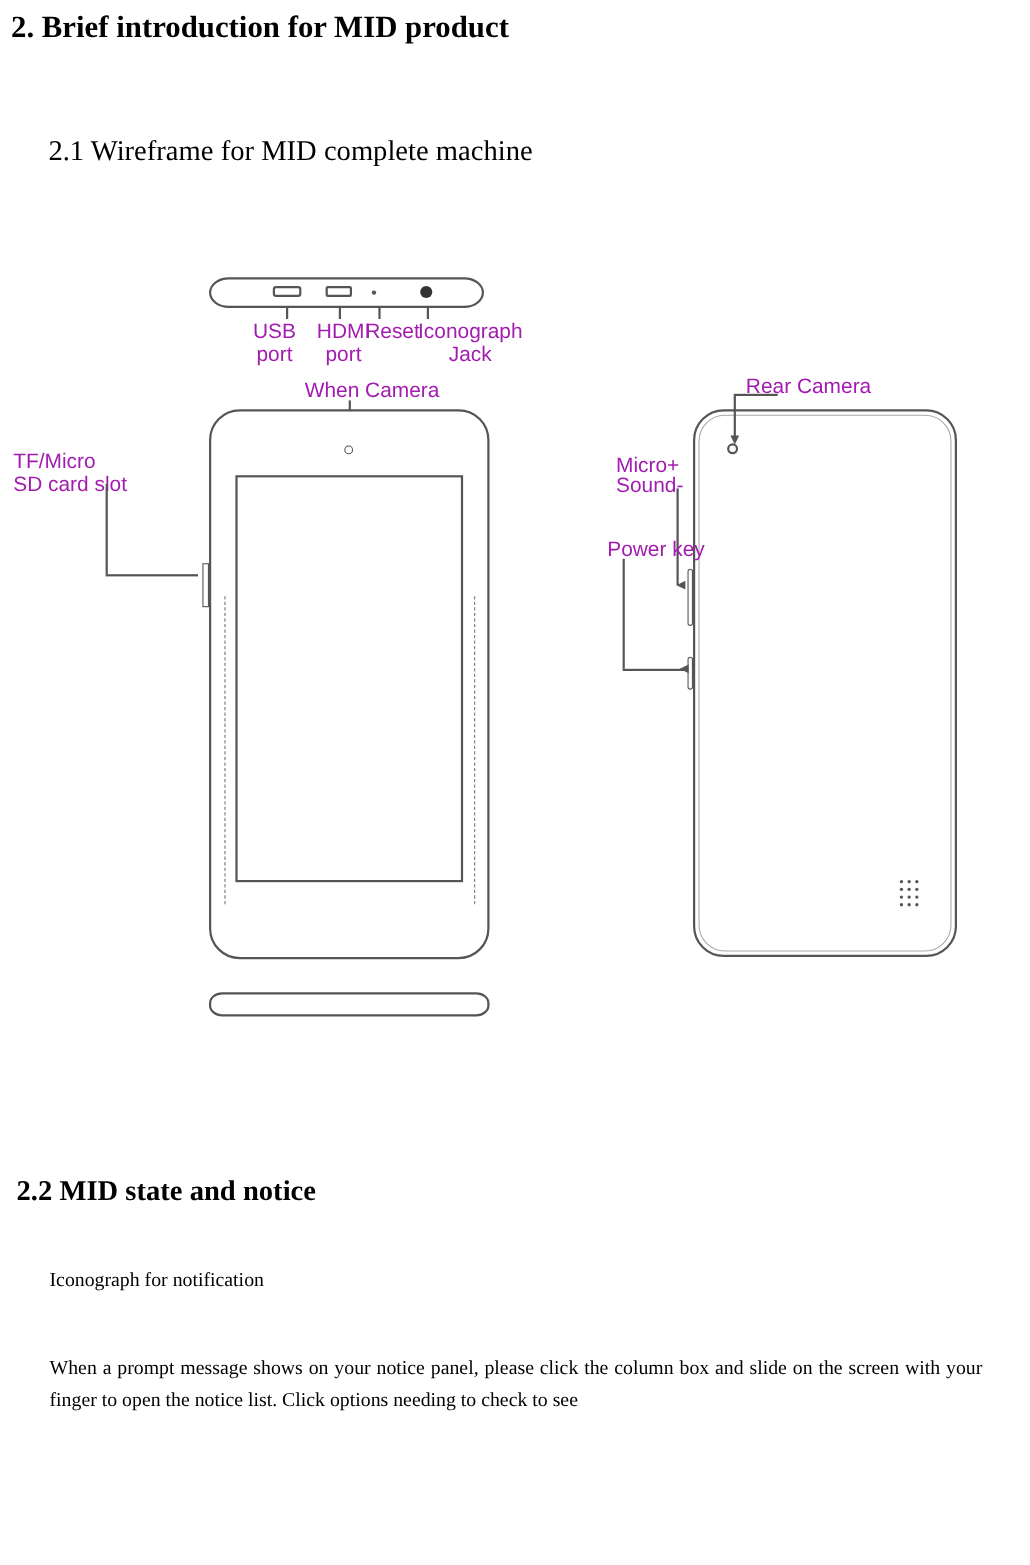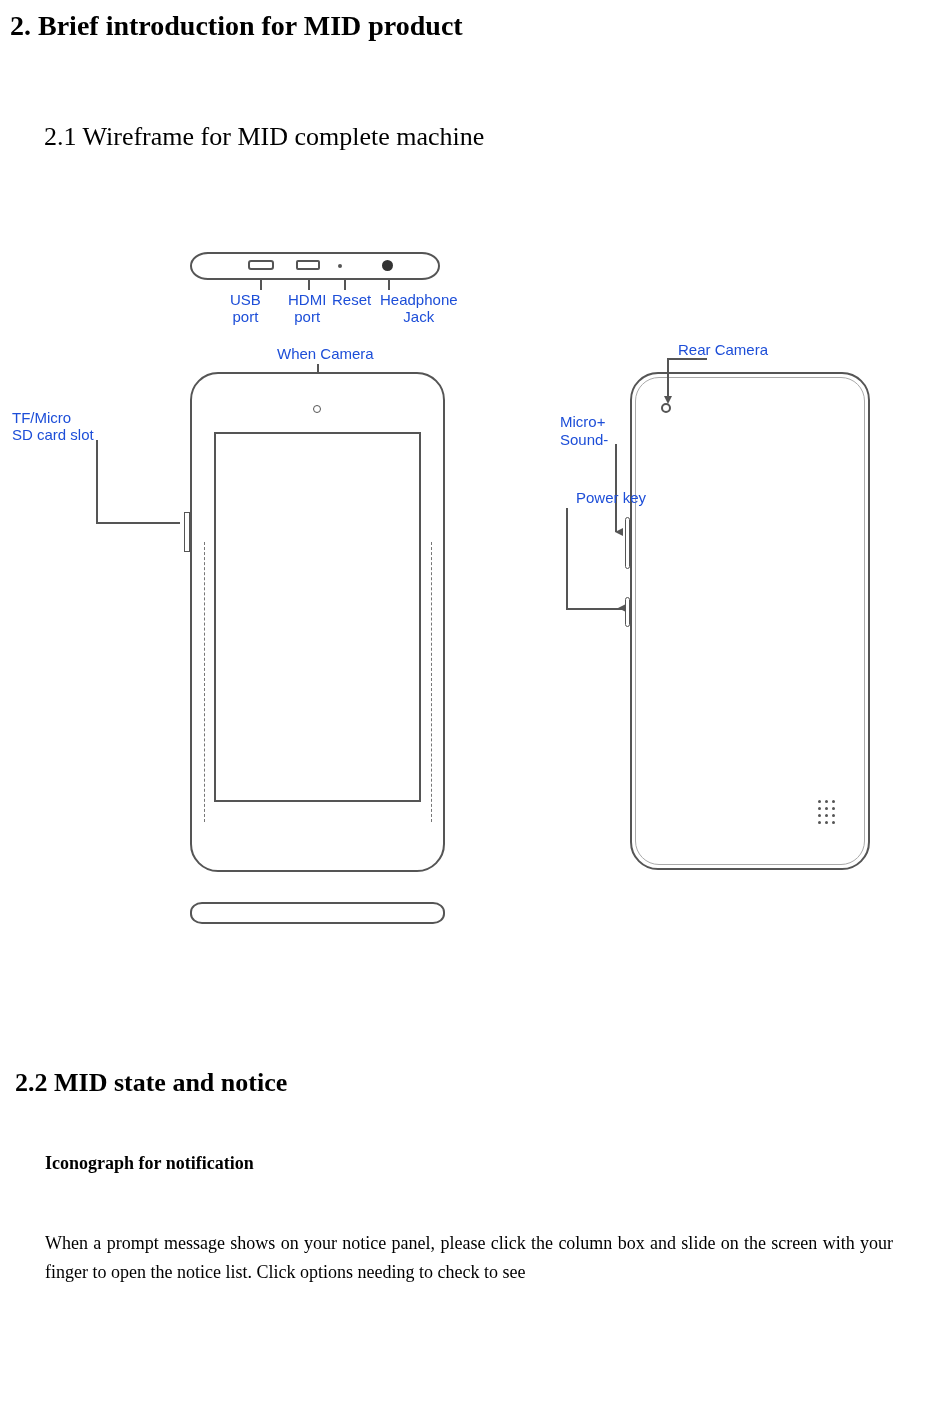--- a/index.html
+++ b/index.html
@@ -28,42 +28,42 @@
     }
     .subsection-heading-22 {
       font-size: 26px;
       font-weight: bold;
       margin-left: 5px;
       margin-top: 116px;
       margin-bottom: 55px;
     }
     .subheading {
       font-size: 18px;
-      font-weight: bold;
+      font-weight: normal;
       margin-left: 35px;
       margin-bottom: 55px;
     }
     .body-text {
       font-size: 18px;
       font-weight: normal;
       margin-left: 35px;
       margin-right: 33px;
       line-height: 1.6;
       text-align: justify;
     }
     .diagram-container {
       position: relative;
       width: 900px;
       height: 700px;
       margin-left: 0;
     }
     .diagram-label {
       font-family: Arial, Helvetica, sans-serif;
-      font-size: 15px;
-      color: #1d4ed8;
+      font-size: 19px;
+      color: #a21caf;
       position: absolute;
       line-height: 1.1;
     }
     
     
     .top-edge {
       position: absolute;
       left: 180px;
       top: 0;
       width: 250px;
@@ -291,21 +291,21 @@
 
   <div class="label-line" style="left:250px; top:28px; width:1.5px; height:10px;"></div>
   <div class="label-line" style="left:298px; top:28px; width:1.5px; height:10px;"></div>
   <div class="label-line" style="left:334px; top:28px; width:1.5px; height:10px;"></div>
   <div class="label-line" style="left:378px; top:28px; width:1.5px; height:10px;"></div>
   <div class="diagram-label" style="left:220px; top:40px; white-space:pre; text-align:center;">USB
 port</div>
   <div class="diagram-label" style="left:278px; top:40px; white-space:pre; text-align:center;">HDMI
 port</div>
   <div class="diagram-label" style="left:322px; top:40px;text-align:center;">Reset</div>
-  <div class="diagram-label" style="left:370px; top:40px; white-space:pre; text-align:center;">Headphone
+  <div class="diagram-label" style="left:370px; top:40px; white-space:pre; text-align:center;">Iconograph
 Jack</div>
 
   <div class="diagram-label" style="left:267px; top:94px;">When Camera</div>
   <div class="label-line" style="left:307px; top:112px; width:1.5px; height:30px;"></div>
   <div class="arrow-down" style="left:303.5px; top:140px;"></div>
 
   <div class="front-view">
     <div class="tablet-body"></div>
     <div class="screen"></div>
     <div class="camera-dot"></div>
@@ -346,21 +346,21 @@
   <div class="diagram-label" style="left:668px; top:90px;">Rear Camera</div>
   <div class="label-line" style="left:657px; top:108px; width:1.5px; height:38px;"></div>
   <div class="label-line" style="left:657px; top:106px; width:40px; height:1.5px;"></div>
   <div class="arrow-down" style="left:653.5px; top:144px;"></div>
 
   <div class="diagram-label" style="left:550px; top:162px;">Micro+</div>
   <div class="diagram-label" style="left:550px; top:180px;">Sound-</div>
   <div class="label-line" style="left:605px; top:192px; width:1.5px; height:88px;"></div>
   <div class="arrow-left" style="left:605px; top:276px;"></div>
 
-  <div class="diagram-label" style="left:566px; top:238px;">Power key</div>
+  <div class="diagram-label" style="left:542px; top:238px;">Power key</div>
   <div class="label-line" style="left:556px; top:256px; width:1.5px; height:100px;"></div>
   <div class="label-line" style="left:556px; top:356px; width:56px; height:1.5px;"></div>
   <div class="arrow-left" style="left:608px; top:352px;"></div>
 
 </div>
 
 <h2 class="subsection-heading-22">2.2 MID state and notice</h2>
 
 <h3 class="subheading">Iconograph for notification</h3>
 

